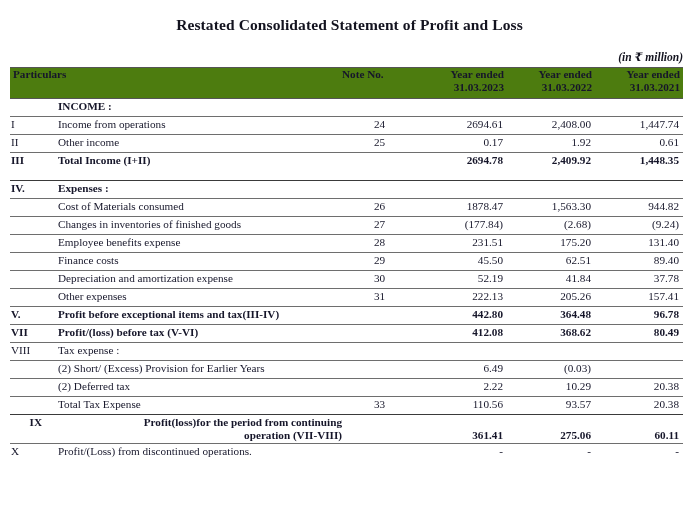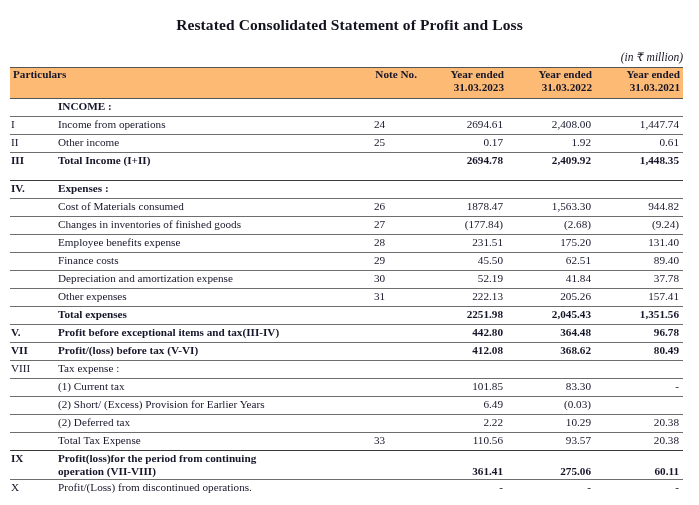--- a/index.html
+++ b/index.html
@@ -24,21 +24,21 @@
     text-align: center;
     font-weight: bold;
     font-size: 15.5px;
     letter-spacing: 0.1px;
     padding-top: 16px;
     color: #13131f;
   }
   .units-note {
     text-align: right;
     font-style: italic;
-    font-weight: normal;
+    font-weight: bold;
     font-size: 11.5px;
     padding-right: 16px;
     padding-top: 16px;
     color: #13131f;
   }
   table.fin {
     border-collapse: collapse;
     width: 673px;
     margin-left: 10px;
     margin-top: 3px;
@@ -53,54 +53,54 @@
   }
   
   col.c-num    { width: 32px; }
   col.c-part   { width: 300px; }
   col.c-note   { width: 75px; }
   col.c-y1     { width: 90px; }
   col.c-y2     { width: 88px; }
   col.c-y3     { width: 88px; }
 
   thead th {
-    background: #fdba74;
+    background: #4d7c0f;
     font-weight: bold;
     text-align: left;
     height: 30px;
     padding: 3px 0 0 0;
     border-top: 1.3px solid #555;
     border-bottom: 1.3px solid #555;
     font-size: 11.4px;
     color: #101020;
     margin-left: 8px;
   }
   thead th.right { text-align: right; padding-right: 3px; }
-  thead th.center { text-align: right; }
+  thead th.center { text-align: left; }
   thead th.lbl { padding-left: 3px; }
   thead th .l2 { display: block; font-weight: bold; }
 
   .spacer-row td { height: 10px; border: none; }
 
   tr.r td {
     border-top: 0.9px solid #6e6e6e;
     padding-top: 1px;
     padding-bottom: 1px;
     height: 15px;
   }
   tr.r td.num { padding-left: 1px; }
   tr.r td.part { padding-left: 3px; }
   tr.r td.note { text-align: center; }
   tr.r td.val { text-align: right; padding-right: 4px; }
   tr.thick td { border-top: 1.25px solid #3a3a3a; }
 
   .b { font-weight: bold; }
   .indent { padding-left: 16px !important; }
 
-  tr.tall td { height: 16px; }
+  tr.tall td { height: 16px; text-align: right; }
   .two-line { line-height: 1.24; }
 </style>
 </head>
 <body>
 
 <div class="page">
 
   <div class="doc-title">Restated Consolidated Statement of Profit and Loss</div>
 
   <div class="units-note">(in ₹ million)</div>
@@ -218,28 +218,20 @@
         </tr>
         <tr class="r">
           <td class="num"></td>
           <td class="part indent">Other expenses</td>
           <td class="note">31</td>
           <td class="val">222.13</td>
           <td class="val">205.26</td>
           <td class="val">157.41</td>
         </tr>
         <tr class="r">
-          <td class="num b"></td>
-          <td class="part b indent">Total expenses</td>
-          <td class="note b"></td>
-          <td class="val b">2251.98</td>
-          <td class="val b">2,045.43</td>
-          <td class="val b">1,351.56</td>
-        </tr>
-        <tr class="r">
           <td class="num b">V.</td>
           <td class="part b indent">Profit before exceptional items and tax(III-IV)</td>
           <td class="note b"></td>
           <td class="val b">442.80</td>
           <td class="val b">364.48</td>
           <td class="val b">96.78</td>
         </tr>
         <tr class="r">
           <td class="num b">VII</td>
           <td class="part b indent">Profit/(loss) before tax (V-VI)</td>
@@ -248,28 +240,20 @@
           <td class="val b">368.62</td>
           <td class="val b">80.49</td>
         </tr>
         <tr class="r">
           <td class="num">VIII</td>
           <td class="part indent">Tax expense :</td>
           <td class="note"></td>
           <td class="val"></td>
           <td class="val"></td>
           <td class="val"></td>
-        </tr>
-        <tr class="r">
-          <td class="num"></td>
-          <td class="part indent">(1) Current tax</td>
-          <td class="note"></td>
-          <td class="val">101.85</td>
-          <td class="val">83.30</td>
-          <td class="val">-</td>
         </tr>
         <tr class="r">
           <td class="num"></td>
           <td class="part indent">(2) Short/ (Excess) Provision for Earlier Years</td>
           <td class="note"></td>
           <td class="val">6.49</td>
           <td class="val">(0.03)</td>
           <td class="val"></td>
         </tr>
         <tr class="r">

